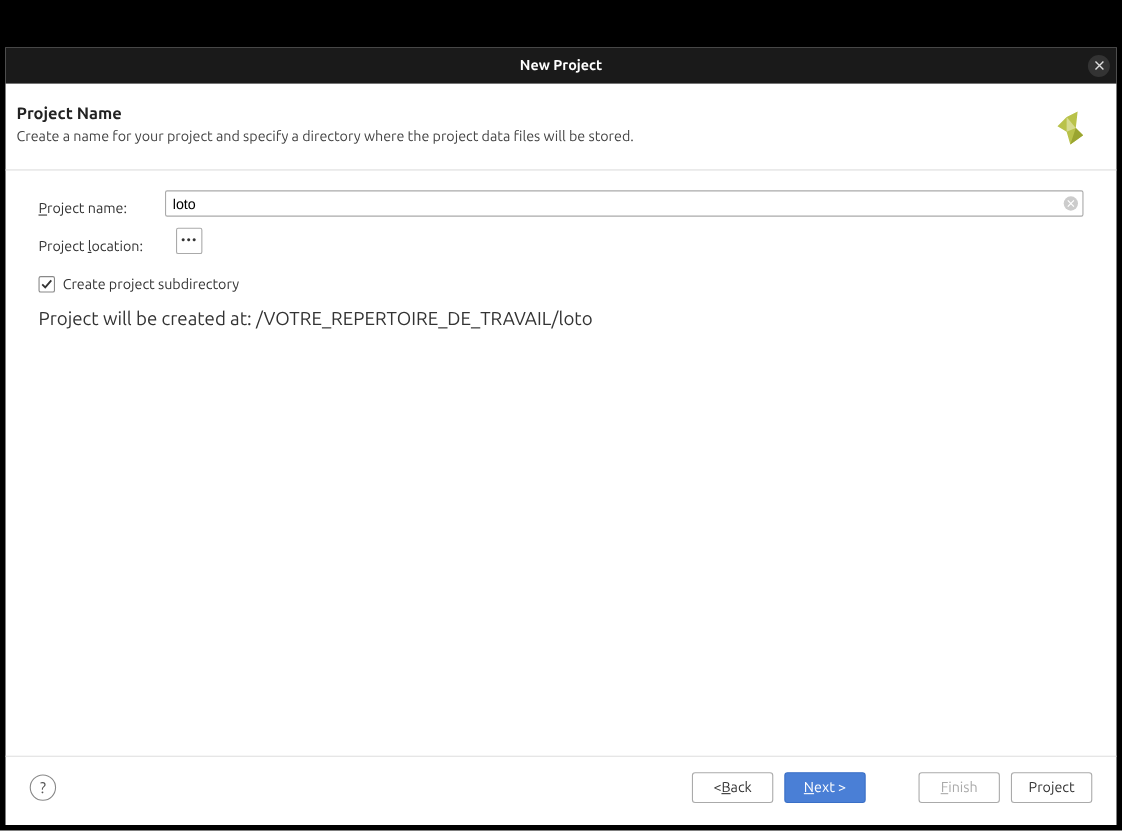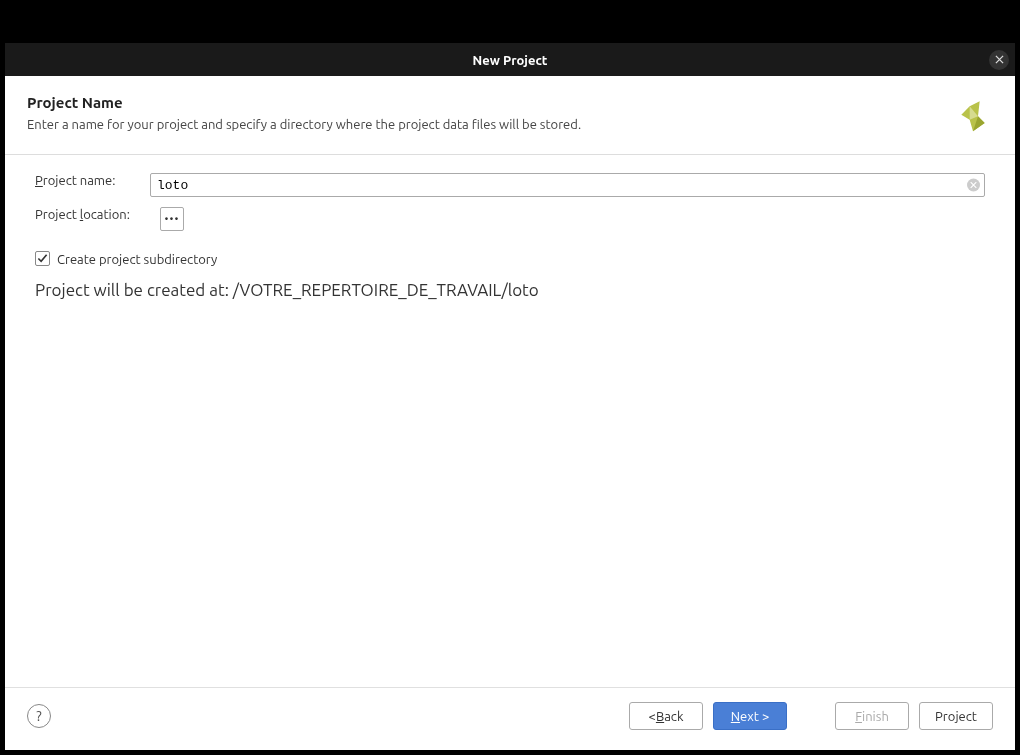--- a/index.html
+++ b/index.html
@@ -42,21 +42,21 @@
       border-radius: 50%;
       background: #333;
       display: flex;
       align-items: center;
       justify-content: center;
       cursor: pointer;
       font-size: 12px;
       color: #ddd;
     }
     .header {
-      padding: 18px 22px 16px 22px;
+      padding: 18px 22px 16px 10px;
       display: flex;
       align-items: flex-start;
       border-bottom: 1px solid #ddd;
       gap: 14px;
     }
     .header-left { flex: 1; }
     .header-title {
       font-size: 15px;
       font-weight: 700;
       color: #222;
@@ -73,39 +73,39 @@
       margin-top: 4px;
     }
     .form-area {
       flex: 1;
       padding: 18px 30px;
       display: flex;
       flex-direction: column;
     }
     .form-row {
       display: flex;
-      align-items: flex-start;
+      align-items: flex-end;
       margin-bottom: 10px;
       gap: 10px;
     }
     .form-label {
       width: 105px;
       flex-shrink: 0;
       font-size: 13px;
       color: #333;
     }
     .underline { text-decoration: underline; }
     .text-input {
       flex: 1;
       height: 24px;
       border: 1px solid #aaa;
       border-radius: 2px;
       padding: 2px 24px 2px 6px;
       font-size: 13px;
-      font-family: Liberation Mono, monospace;
+      font-family: Liberation Sans, sans-serif;
       position: relative;
     }
     .input-wrap { flex: 1; position: relative; display: flex; }
     .input-wrap .clear-ind {
       position: absolute;
       right: 5px;
       top: 50%;
       transform: translateY(-50%);
       width: 13px;
       height: 13px;
@@ -215,21 +215,21 @@
     <div class="close">
       <svg viewBox="0 0 10 10" width="9" height="9">
           <path d="M1 1 L9 9 M9 1 L1 9" stroke="#ddd" stroke-width="1.4" fill="none"></path>
         </svg>
     </div>
   </div>
 
   <div class="header">
     <div class="header-left">
       <div class="header-title">Project Name</div>
-      <div class="header-subtitle">Enter a name for your project and specify a directory where the project data files will be stored.</div>
+      <div class="header-subtitle">Create a name for your project and specify a directory where the project data files will be stored.</div>
     </div>
     <div class="header-icon">
       <svg viewBox="0 0 48 48">
         <path d="M20 10 L32 4 L30 22 L38 30 L24 40 L20 26 L10 20 Z" fill="#b9c24a"></path>
         <path d="M20 10 L30 22 L20 26 Z" fill="#d6db8f"></path>
         <path d="M30 22 L38 30 L24 40 Z" fill="#9aa530"></path>
       </svg>
     </div>
   </div>
 

